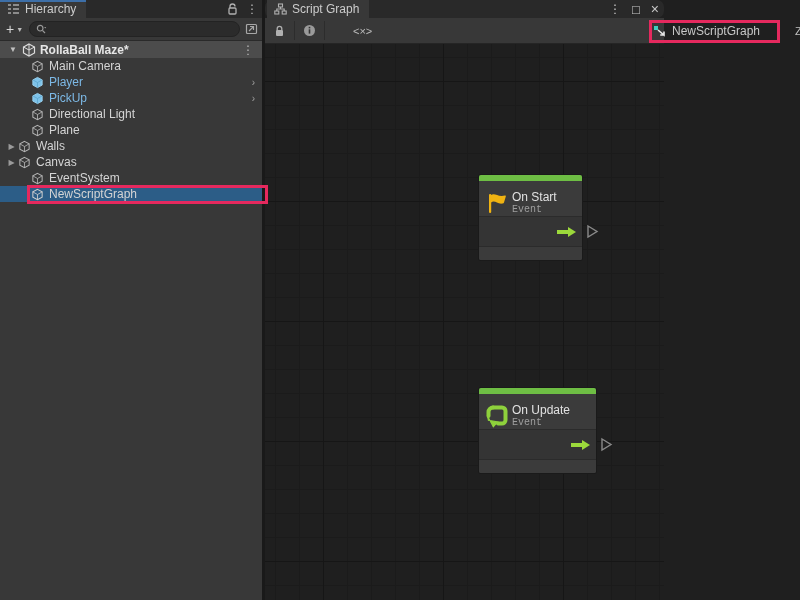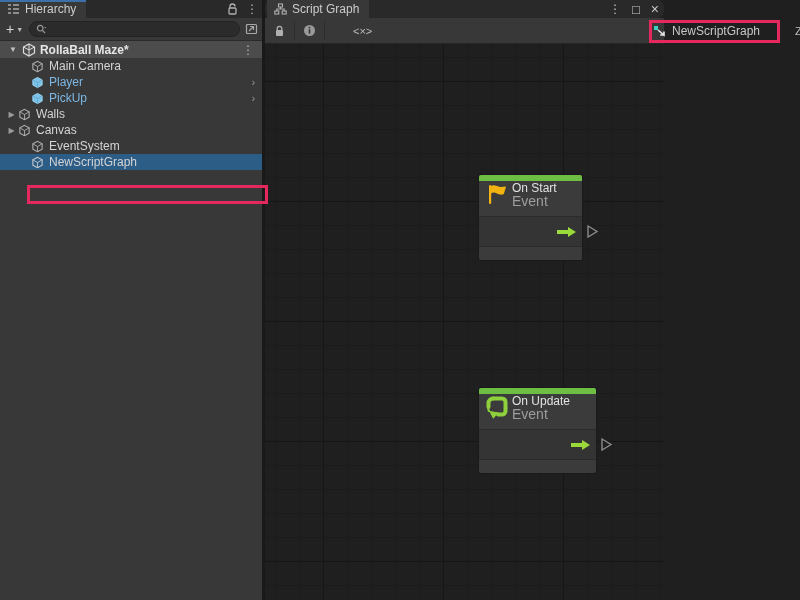--- a/index.html
+++ b/index.html
@@ -63,24 +63,24 @@
     background-image:
       linear-gradient(to right,  #161616 1px, transparent 1px),
       linear-gradient(to bottom, #161616 1px, transparent 1px),
       linear-gradient(to right,  #1b1b1b 1px, transparent 1px),
       linear-gradient(to bottom, #1b1b1b 1px, transparent 1px);
     background-size:120px 120px, 120px 120px, 24px 24px, 24px 24px;
     background-position:58px 0, 0 37px, 10px 0, 0 13px; }
 
   .node { position:absolute; background:#3b3b3b; box-shadow:0 0 0 1px #1a1a1a; border-radius:2px; }
   .node .greenbar { height:6px; background:#6ebe44; border-radius:2px 2px 0 0; }
-  .node .nhead { height:36px; display:flex; align-items:flex-start; padding:0 8px 0 5px; gap:2px;
+  .node .nhead { height:36px; display:flex; align-items:flex-end; padding:0 8px 0 5px; gap:2px;
     border-bottom:1px solid #2b2b2b; }
   .node .ntitle { color:#e2e2e2; font-size:12px; line-height:14px; }
-  .node .nsub { color:#9e9e9e; font-size:14px; line-height:12px; }
+  .node .nsub { color:#9e9e9e; font-size:10px; line-height:12px;font-family:Liberation Mono, monospace; }
   .node .nports { height:30px; display:flex; align-items:center; justify-content:flex-end; padding-right:5px;
     background:#343434; border-bottom:1px solid #2b2b2b; }
   .node .nfoot { height:13px; background:#3b3b3b; border-radius:0 0 2px 2px; }
   .node .outport { position:absolute; right:-17px; top:49px; }
   .node1 { left:214px; top:131px; width:103px; }
   .node2 { left:214px; top:344px; width:117px; }
 </style>
 </head>
 <body>
 
@@ -171,20 +171,42 @@
             <svg width="13" height="13" viewBox="0 0 14 14">
                 <path d="M7 1.5 L12 4.2 V9.8 L7 12.5 L2 9.8 V4.2 Z" fill="#7ec3ea" stroke="#9ad4f2" stroke-width="1"></path>
                 <path d="M2 4.2 L7 7 L12 4.2 M7 7 V12.5" fill="none" stroke="#5ba6cf" stroke-width="0.9"></path>
               </svg>
           </span>
           <span>PickUp</span>
         </div>
         <span class="chev">›</span>
       </div>
       <div class="row">
+        <div class="row-indent">
+          <span class="obj-icon">
+            <svg width="13" height="13" viewBox="0 0 14 14">
+                <path d="M7 1.5 L12 4.2 V9.8 L7 12.5 L2 9.8 V4.2 Z" fill="none" stroke="#b5b5b5" stroke-width="1.1"></path>
+                <path d="M2 4.2 L7 7 L12 4.2 M7 7 V12.5" fill="none" stroke="#b5b5b5" stroke-width="0.9"></path>
+              </svg>
+          </span>
+          <span>Directional Light</span>
+        </div>
+      </div>
+      <div class="row">
+        <div class="row-indent">
+          <span class="obj-icon">
+            <svg width="13" height="13" viewBox="0 0 14 14">
+                <path d="M7 1.5 L12 4.2 V9.8 L7 12.5 L2 9.8 V4.2 Z" fill="none" stroke="#b5b5b5" stroke-width="1.1"></path>
+                <path d="M2 4.2 L7 7 L12 4.2 M7 7 V12.5" fill="none" stroke="#b5b5b5" stroke-width="0.9"></path>
+              </svg>
+          </span>
+          <span>Plane</span>
+        </div>
+      </div>
+      <div class="row">
         <span class="arrowcol">▶</span>
         <div class="row-indent" style="margin-left:0">
           <span class="obj-icon">
             <svg width="13" height="13" viewBox="0 0 14 14">
                 <path d="M7 1.5 L12 4.2 V9.8 L7 12.5 L2 9.8 V4.2 Z" fill="none" stroke="#b5b5b5" stroke-width="1.1"></path>
                 <path d="M2 4.2 L7 7 L12 4.2 M7 7 V12.5" fill="none" stroke="#b5b5b5" stroke-width="0.9"></path>
               </svg>
           </span>
           <span>Walls</span>
         </div>

